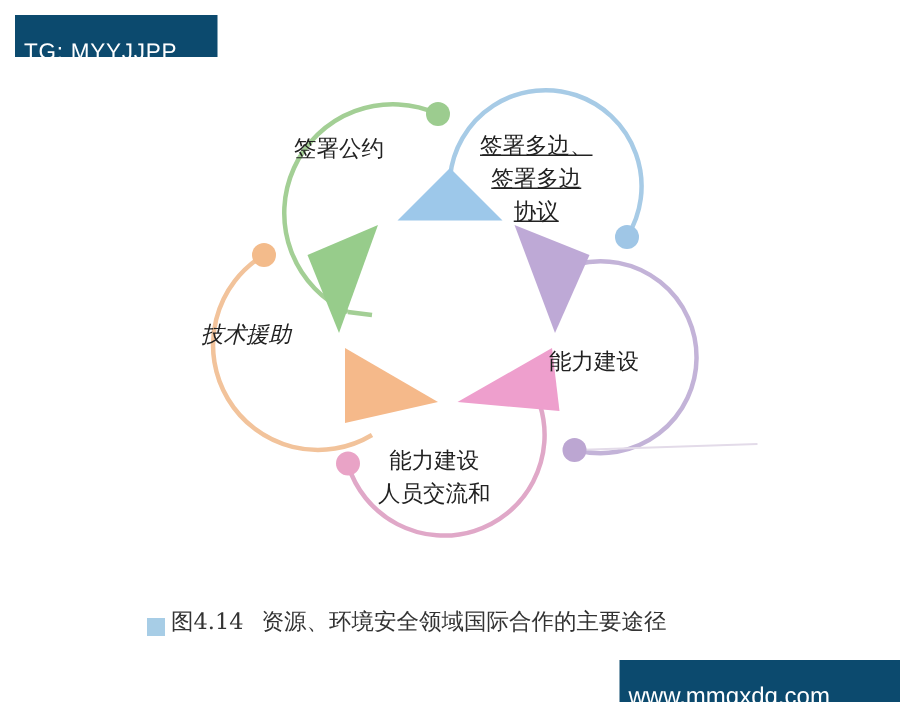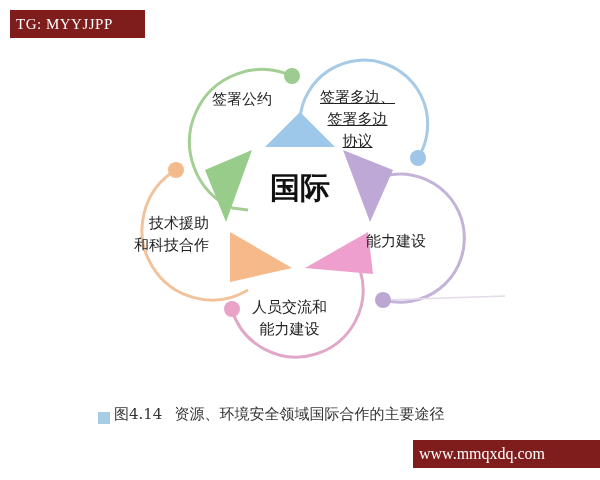--- a/index.html
+++ b/index.html
@@ -1,23 +1,23 @@
 <!DOCTYPE html>
 <html><head>
 <meta charset="utf-8">
 <style>
   html, body { margin: 0; padding: 0; }
   body {
     width: 600px; height: 480px; background: #ffffff; position: relative; overflow: hidden;
     font-family: "DejaVu Sans", sans-serif;
   }
   .watermark {
-    position: absolute; background: #7f1d1d; color: #ffffff;
-    font-family: Liberation Serif, serif; font-size: 15px; line-height: 28px;
-    padding: 0 6px;
+    position: absolute; background: #0c4a6e; color: #ffffff;
+    font-family: Liberation Sans, sans-serif; font-size: 15px; line-height: 28px;
+    padding: 11px 6px;
   }
   #wm-top { left: 10px; top: 10px; height: 28px; width: 135px; box-sizing: border-box; letter-spacing: 0.5px; }
   #wm-bottom { left: 413px; top: 440px; height: 28px; width: 201px; box-sizing: border-box; font-size: 16px; }
   svg.diagram { position: absolute; left: 0; top: 0; }
   .label {
     position: absolute; color: #222; font-size: 15px; line-height: 22px; text-align: center;
     white-space: nowrap;
   }
   .center-label {
     position: absolute; font-family: "DejaVu Serif", serif; font-weight: bold;
@@ -65,45 +65,43 @@
   </g>
 
   <polygon points="265,147 335,147 300,112" fill="#9dc8ea"></polygon>
   <polygon points="343,150 370,222 393,170" fill="#bea9d6"></polygon>
   <polygon points="368,232 305,268 373,274" fill="#ee9fcd"></polygon>
   <polygon points="292,268 230,232 230,282" fill="#f5b98a"></polygon>
   <polygon points="226,222 252,150 205,170" fill="#97cc8b"></polygon>
 </svg>
 
 <div class="center-label">
-  <div>国际</div>
 </div>
 
-<div class="label" style="left:212px; top:88px;">
+<div class="label" style="left:196px; top:88px;">
   <div>签署公约</div>
 </div>
 
 <div class="label" style="left:320px; top:86px;text-decoration:underline;">
   <div>签署多边、</div>
   <div>签署多边</div>
   <div>协议</div>
 </div>
 
 <div class="label" style="left:366px; top:230px;">
   <div>能力建设</div>
 </div>
 
 <div class="label" style="left:252px; top:296px;">
+  <div>能力建设</div>
   <div>人员交流和</div>
-  <div>能力建设</div>
 </div>
 
-<div class="label" style="left:134px; top:212px; text-align:right;">
+<div class="label" style="left:134px; top:212px; text-align:left;font-style:italic;">
   <div>技术援助</div>
-  <div>和科技合作</div>
 </div>
 
 <div class="caption">
   <span class="sq"></span>
   <span class="num">图4.14</span>
   <span>资源、环境安全领域国际合作的主要途径</span>
 </div>
 
 <div id="wm-bottom" class="watermark">www.mmqxdq.com</div>
 

